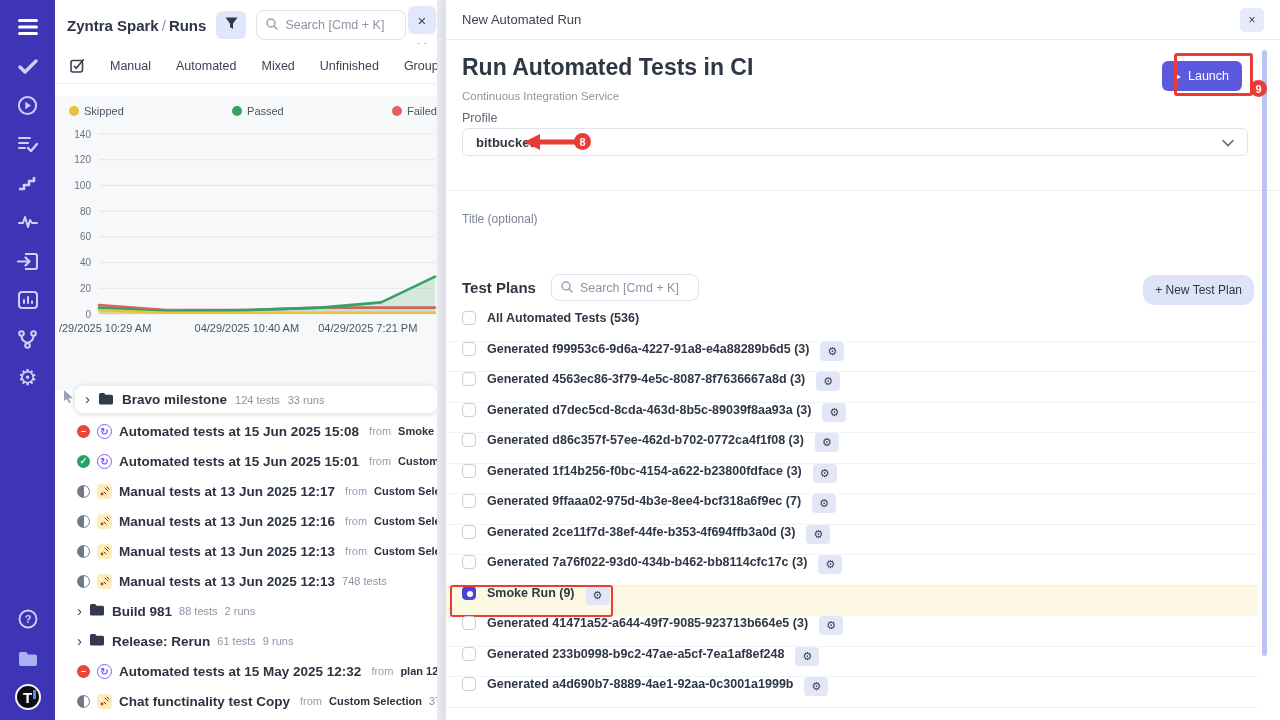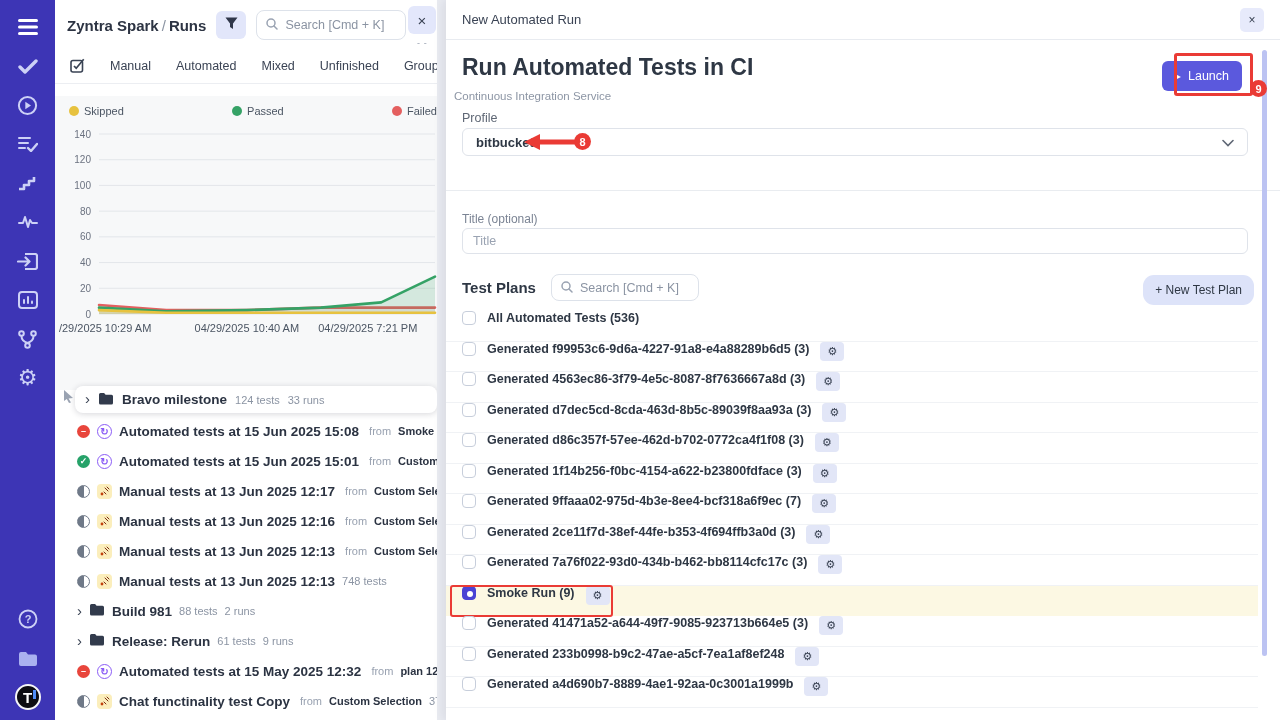--- a/index.html
+++ b/index.html
@@ -68,21 +68,21 @@
 
   
   .modal { position:absolute; left:446px; top:0; width:834px; height:720px; background:#fff;
            box-shadow:-3px 0 10px rgba(20,25,50,.08); }
   .m-header { height:40px; display:flex; align-items:center; justify-content:space-between; padding:0 16px;
               border-bottom:1px solid #e8ebf0; }
   .m-header-title { font-size:13px; color:#3a4354; }
   .m-close { width:24px; height:24px; background:#e7eafb; border:none; border-radius:5px; color:#3a4354;
              font-size:12px; cursor:pointer; }
   .m-title { position:absolute; left:16px; top:54px; font-size:23px; font-weight:bold; color:#2e3744; }
-  .m-sub { position:absolute; left:8px; top:90px; font-size:11.5px; color:#8d96a5; }
+  .m-sub { position:absolute; left:16px; top:90px; font-size:11.5px; color:#8d96a5; }
   .launch-btn { position:absolute; top:61px; right:38px; background:#5b59dd; color:#fff; border:none; border-radius:6px;
                 padding:8px 13px; font-size:12.5px; display:flex; align-items:center; gap:7px; cursor:pointer;
                 font-family:"Liberation Sans",sans-serif; }
   .launch-btn .play { font-size:8px; }
   .profile-label { position:absolute; left:16px; top:111px; font-size:12.5px; color:#5f6775; }
   .profile-select { position:absolute; left:16px; right:32px; top:128px; height:28px; border:1px solid #dfe3ea;
                     border-radius:6px; display:flex; align-items:center; justify-content:space-between;
                     padding:0 13px; cursor:pointer; background:#fff; }
   .profile-value { font-size:13px; font-weight:bold; color:#2e3744; }
   .m-divider { position:absolute; left:0; right:0; top:190px; border-top:1px solid #e9ecf0; }
@@ -445,21 +445,20 @@
     <svg width="52" height="16" viewBox="0 0 52 16">
         <path d="M14 8 H50" stroke="#ea3b35" stroke-width="5" stroke-linecap="round"></path>
         <path d="M0 8 L16 0 L16 16 Z" fill="#ea3b35"></path>
       </svg>
   </span>
   <div class="anno-badge badge-8">8</div>
 
   <div class="m-divider"></div>
 
   <div class="title-label">Title (optional)</div>
-  <input class="title-input" type="text" placeholder="Title" style="">
 
   <div class="plans-header">
     <span class="plans-heading">Test Plans</span>
     <label class="search-box plans-search">
       <span>
         <svg width="12" height="12" viewBox="0 0 12 12">
             <circle cx="5" cy="5" r="4" stroke="#9aa3b2" stroke-width="1.5" fill="none"></circle>
             <path d="M8 8 L11 11" stroke="#9aa3b2" stroke-width="1.5" stroke-linecap="round"></path>
           </svg>
       </span>

